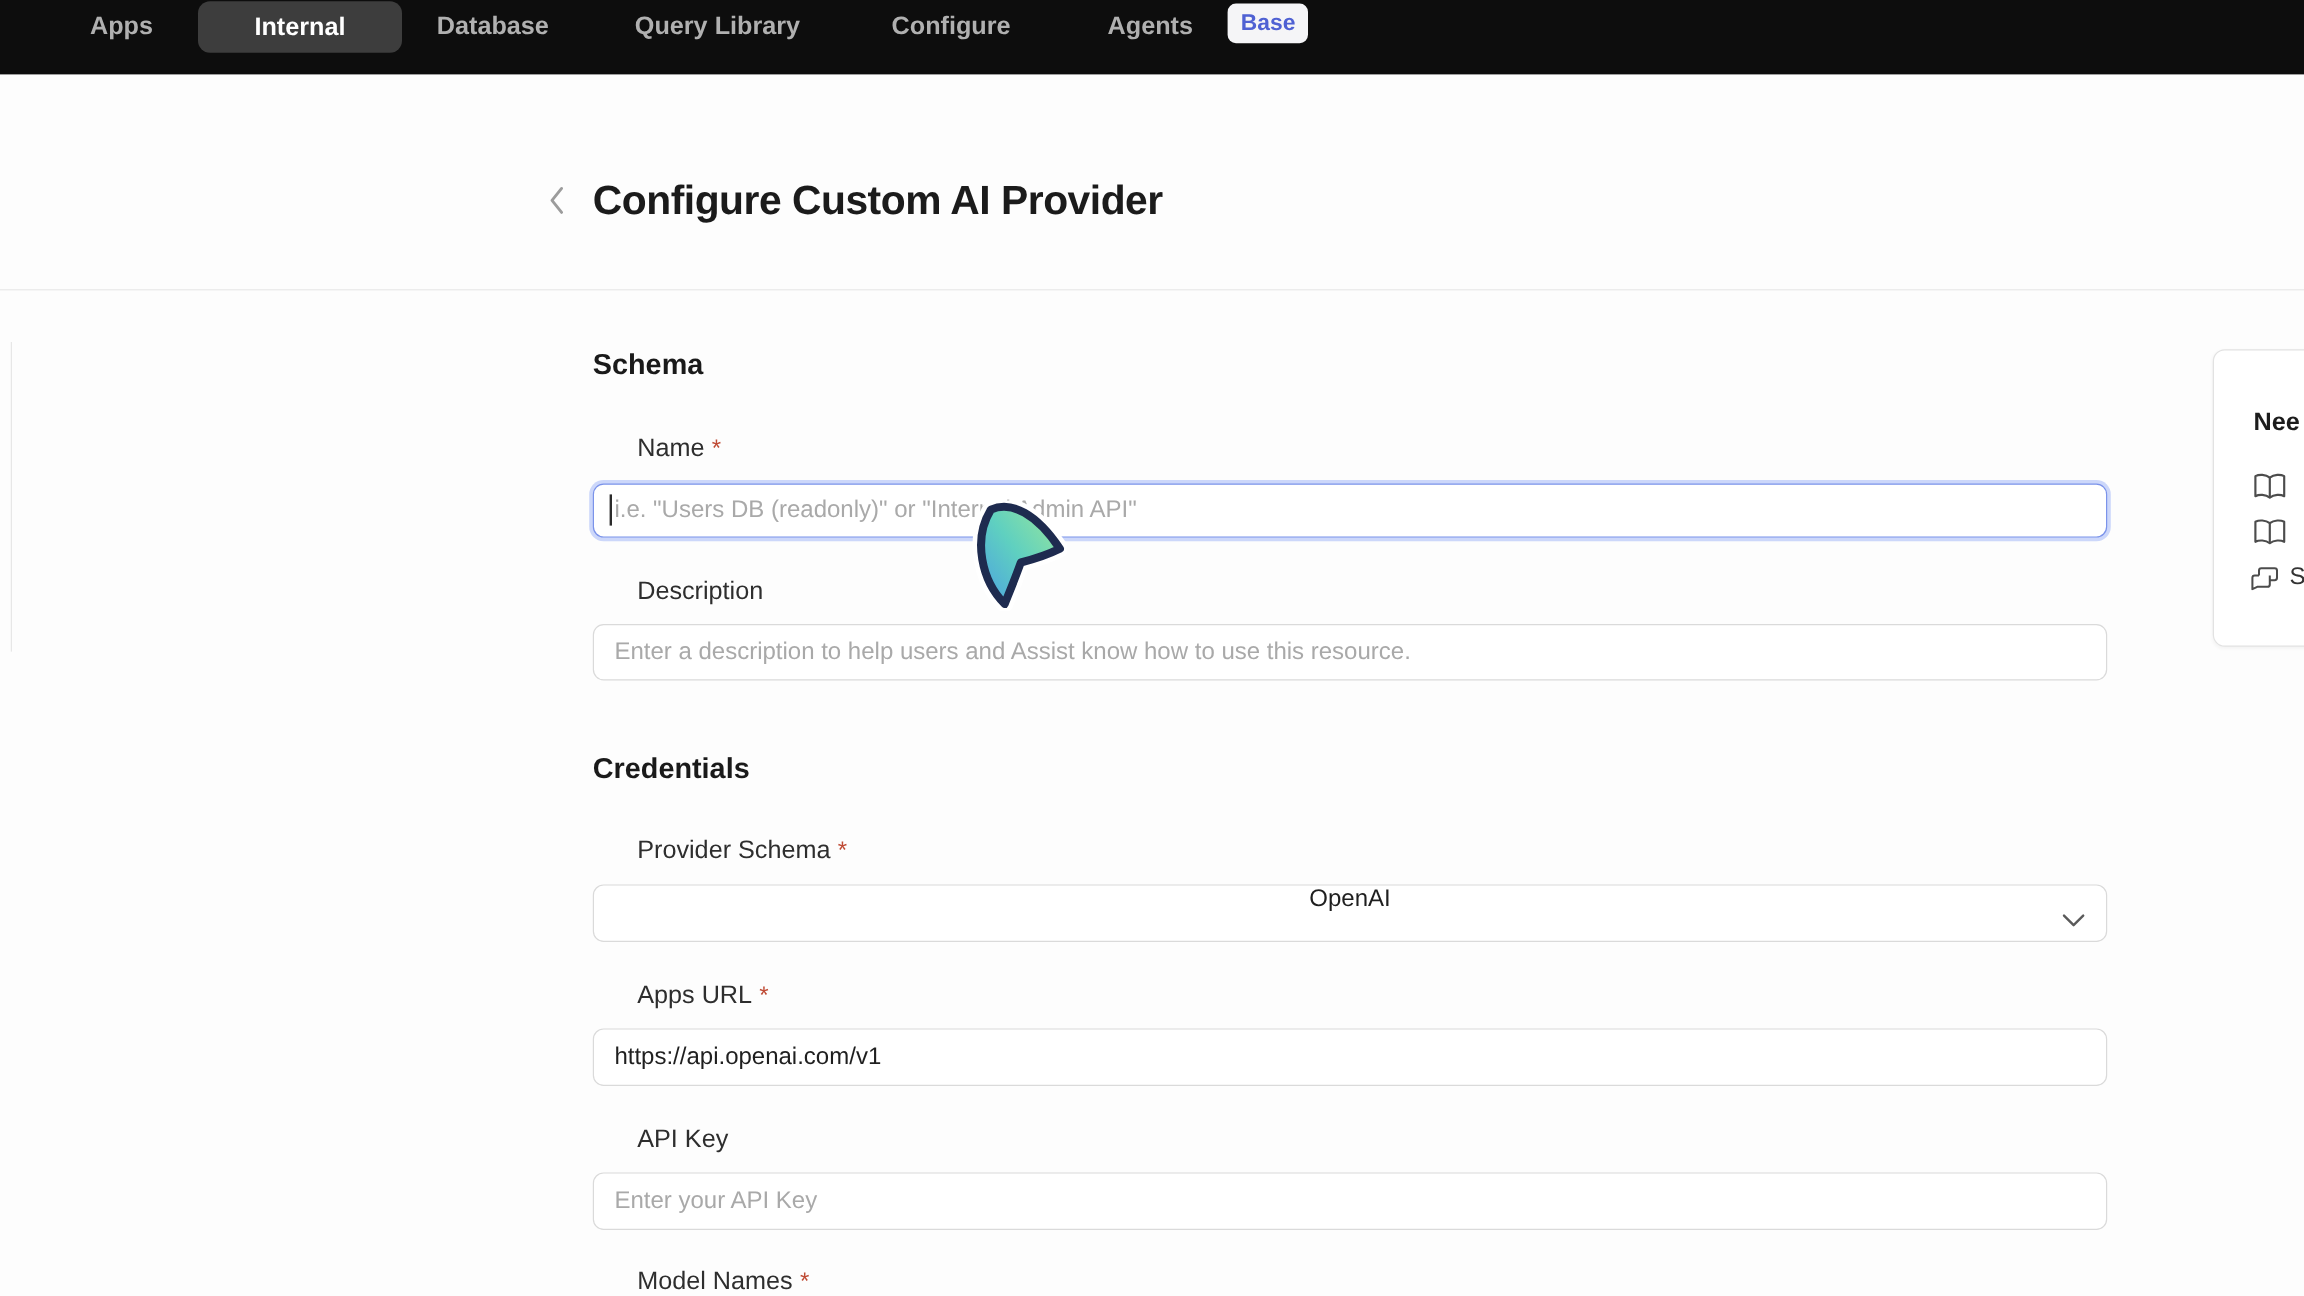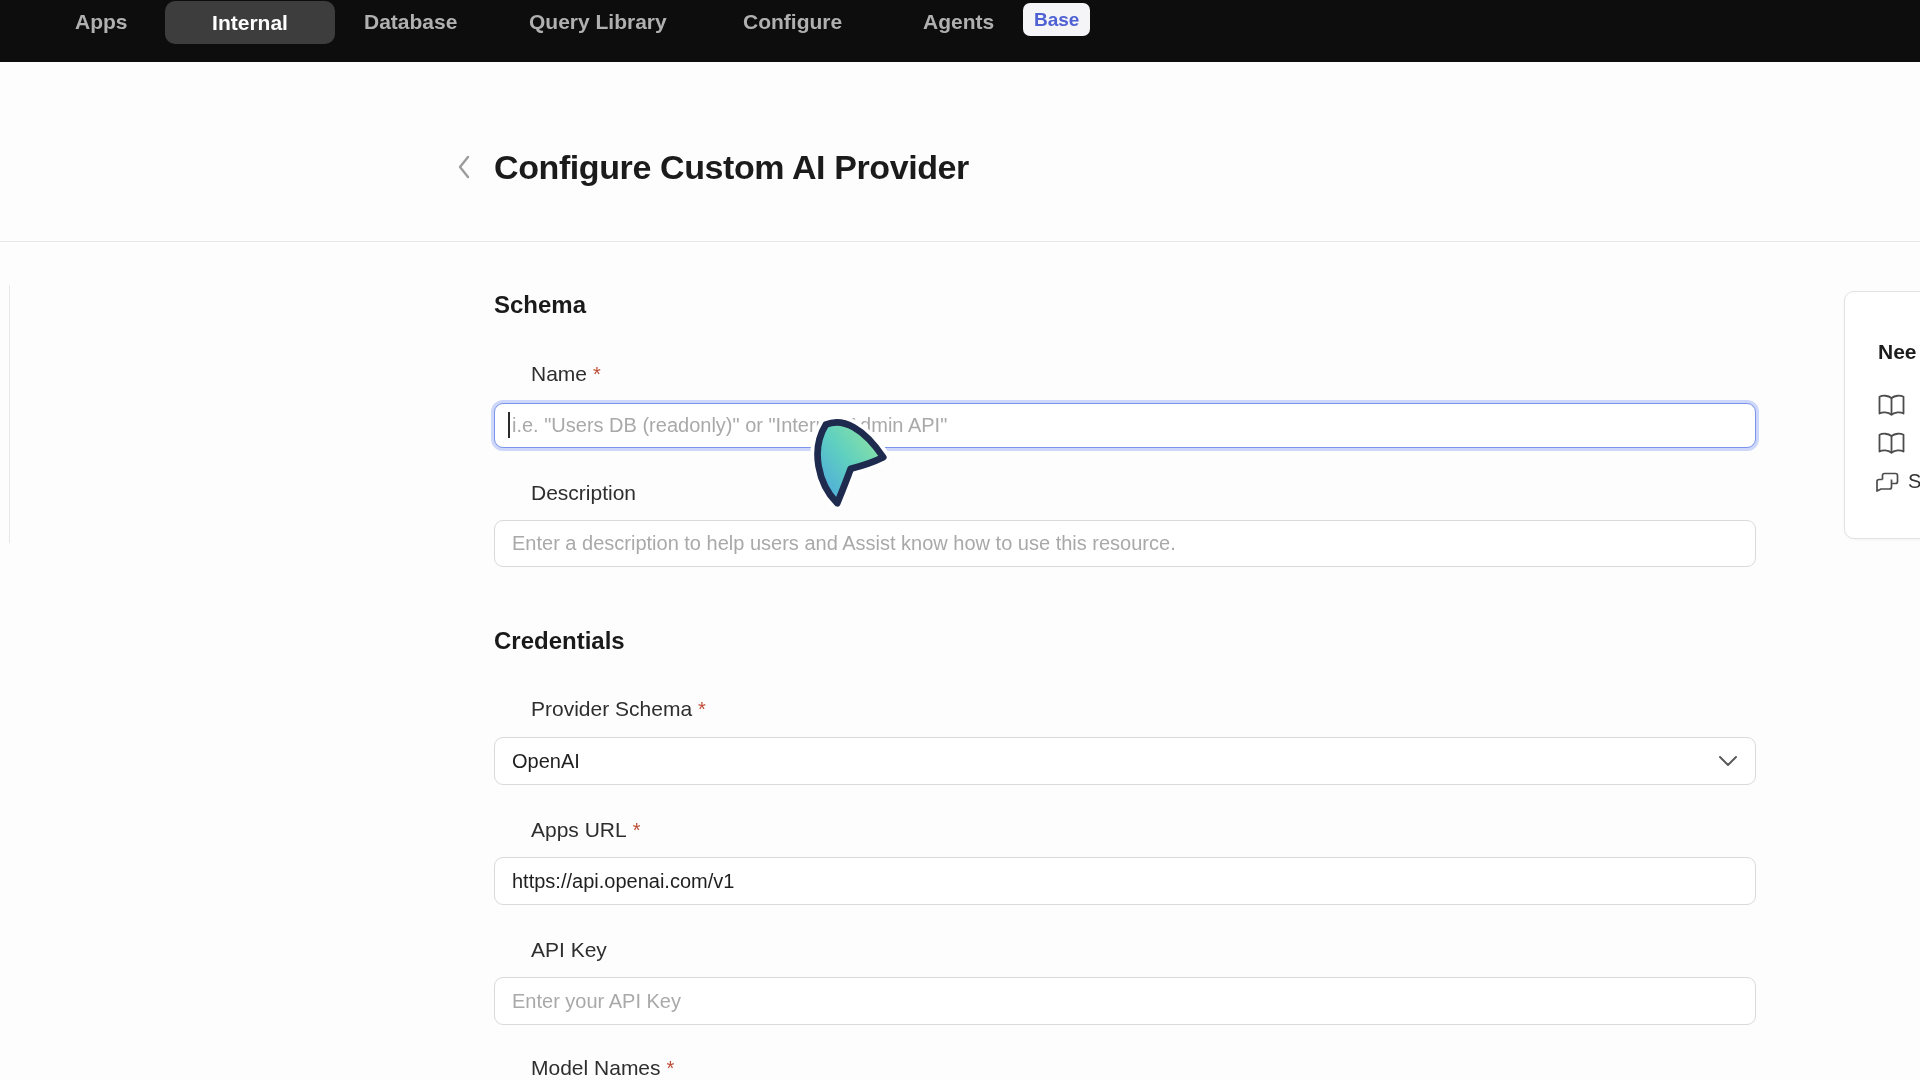--- a/index.html
+++ b/index.html
@@ -30,21 +30,21 @@
   .field-label { position:absolute; left:494px; font-size:21px; font-weight:400; color:#2e2e2e;margin-left:37px; }
   .req { color:#bf4b35; margin-left:6px; font-size:20px; }
   .tinput { position:absolute; left:494px; width:1262px; height:46px; background:#ffffff;
             border:1px solid #dadada; border-radius:9px; font-size:20px; color:#1f1f1f;
             padding:0 17px; outline:none; font-family:"Liberation Sans","DejaVu Sans",sans-serif; }
   .tinput::placeholder { color:#a9a9a9; opacity:1; }
   .tinput.focused { border:1.5px solid #7b93ea; box-shadow:0 0 0 3px #ccd7fa; }
   .caret { position:absolute; left:508px; top:412px; width:2px; height:26px; background:#2b2b2b; z-index:3; }
   .select { position:absolute; left:494px; width:1262px; height:48px; background:#ffffff;
             border:1px solid #dadada; border-radius:9px; display:flex; align-items:center;
-            padding:0 17px; font-size:20px; color:#1f1f1f; cursor:pointer; }
+            padding:0 17px; font-size:20px; color:#1f1f1f; cursor:pointer;flex-direction:column; }
   .select .chev { margin-left:auto; display:flex; align-items:center; }
 
   
   .help-card { position:absolute; left:1844px; top:291px; width:110px; height:248px; background:#ffffff;
                border:1px solid #e2e2e2; border-radius:10px; box-shadow:0 1px 3px rgba(0,0,0,0.04); }
   .help-title { position:absolute; left:33px; top:48px; font-size:21px; font-weight:700; color:#1c1c1c; white-space:nowrap; }
   .help-row { position:absolute; left:33px; display:flex; align-items:center; gap:9px; cursor:pointer; }
   .help-row .txt { font-size:20px; color:#333333; }
 
   

